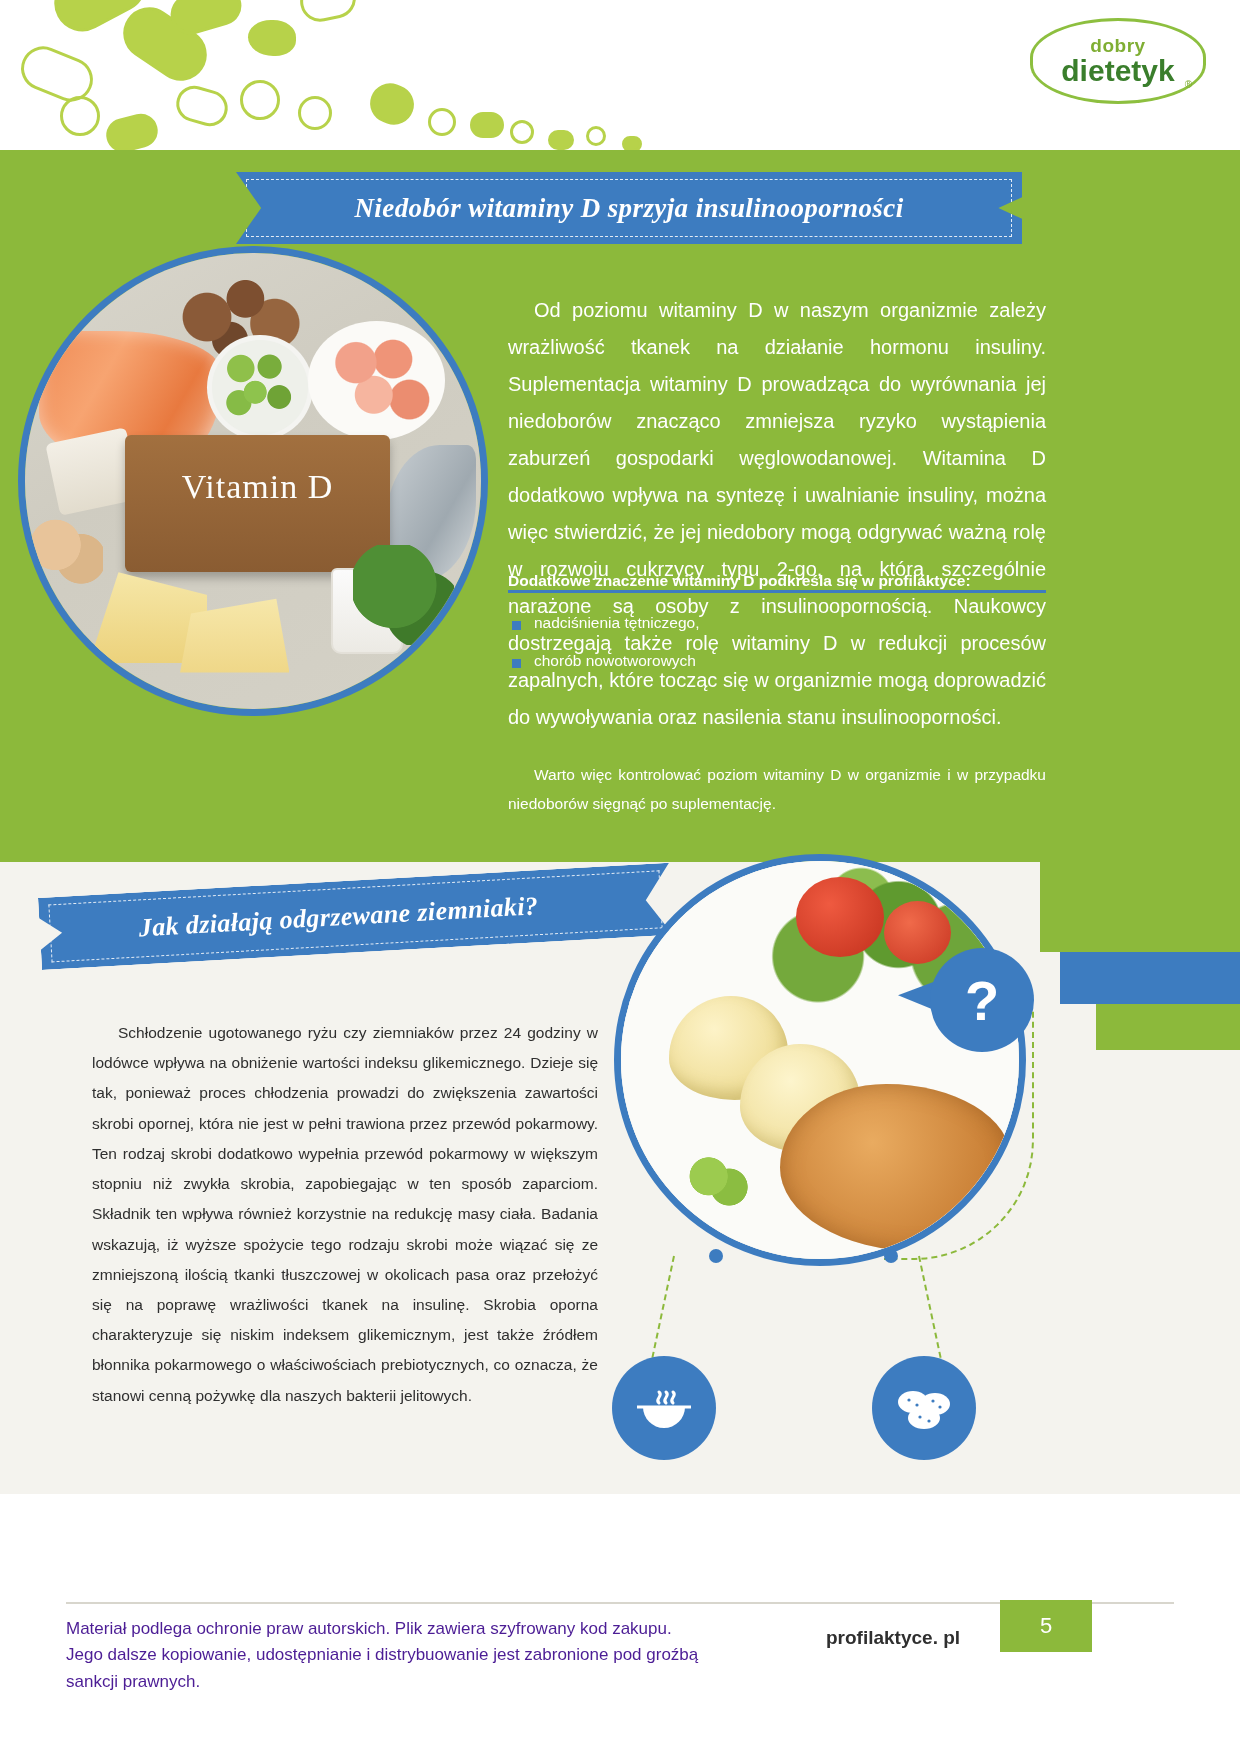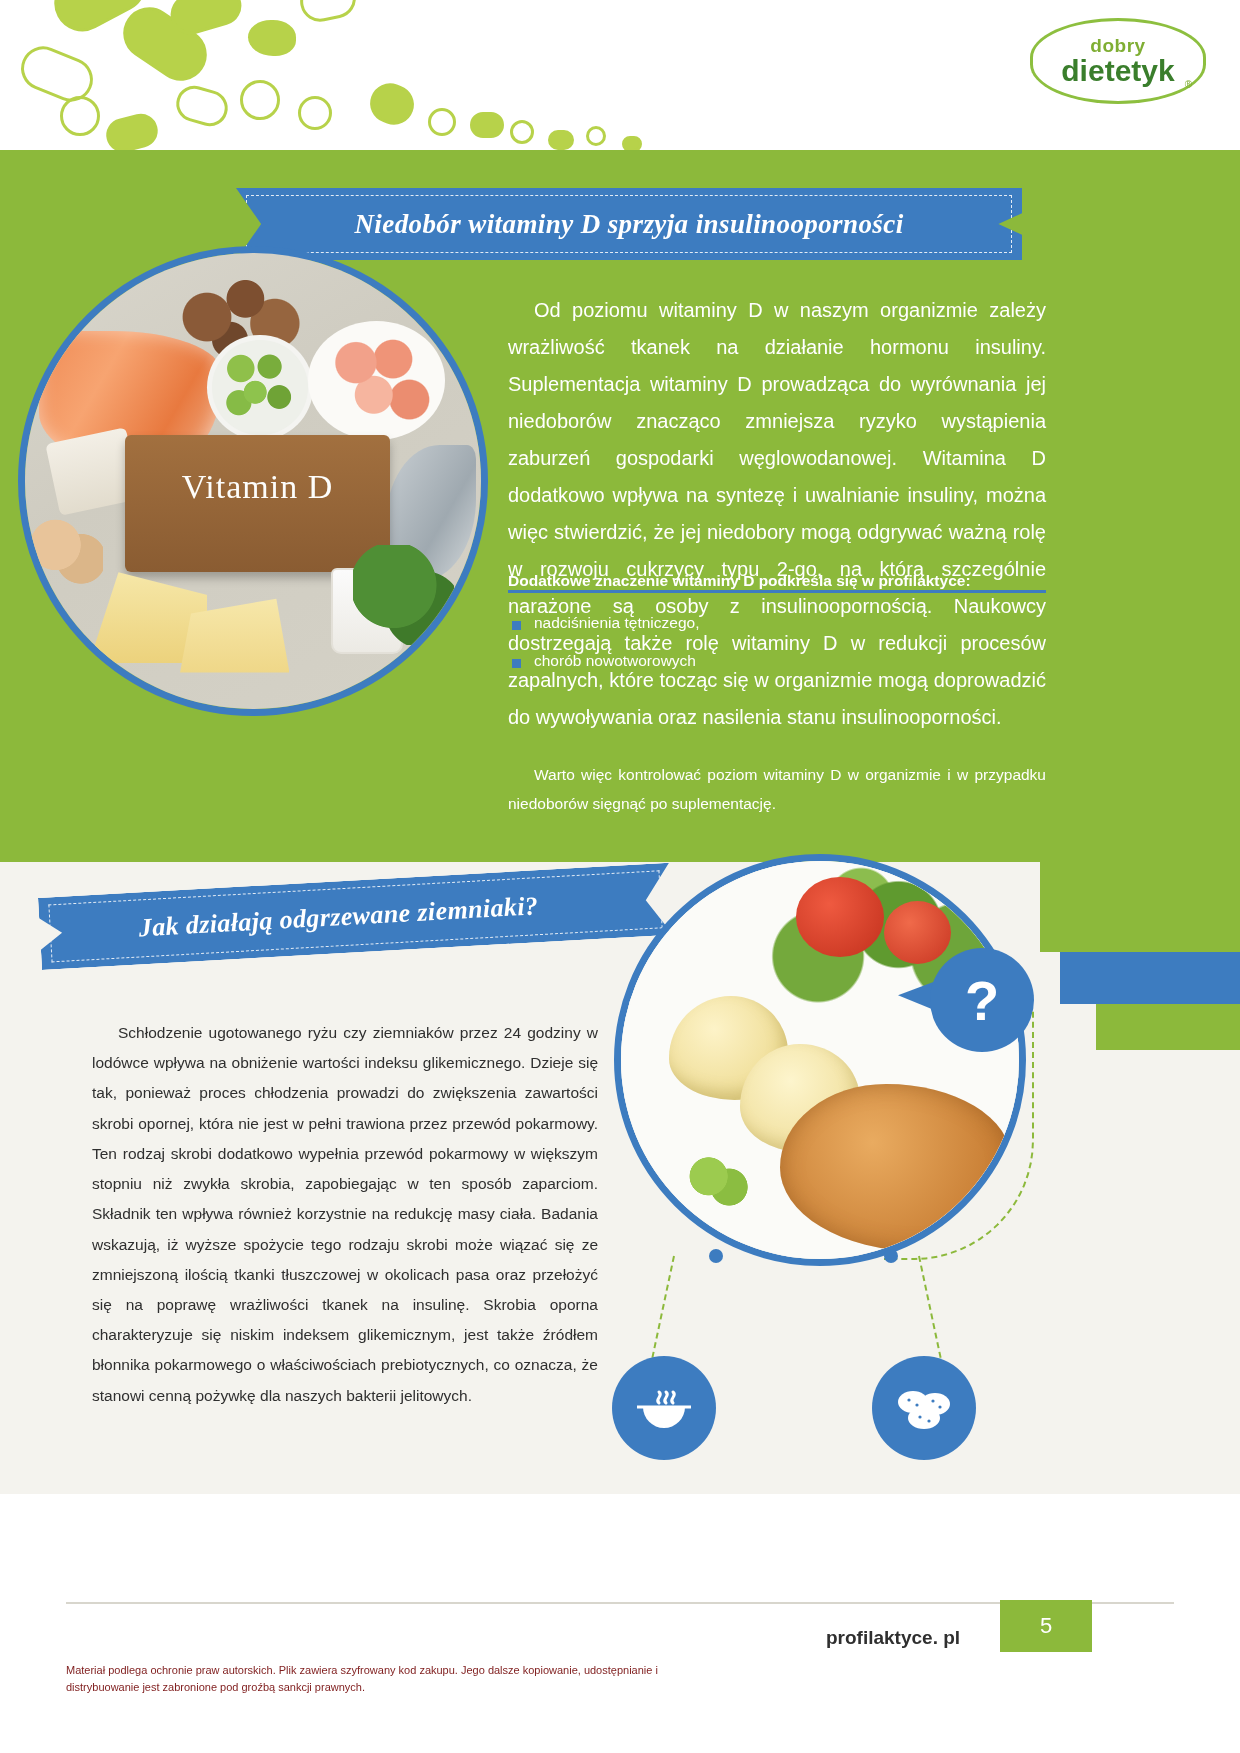--- a/index.html
+++ b/index.html
@@ -69,21 +69,21 @@
   .ribbon-title {
     font-family: "Liberation Serif", serif;
     font-style: italic;
     font-weight: bold;
     font-size: 27px;
     letter-spacing: .4px;
     position: relative;
     z-index: 2;
   }
   #ribbon-1 {
-    left: 236px; top: 188px; width: 786px;
+    left: 236px; top: 172px; width: 786px;
     clip-path: polygon(0 0, 100% 0, 100% 35%, 97% 50%, 100% 65%, 100% 100%, 0 100%, 3.2% 50%);
     justify-content: center;
   }
   #ribbon-2 {
     left: 40px; top: 898px; width: 632px;
     clip-path: polygon(0 0, 100% 0, 96% 50%, 100% 100%, 0 100%, 0 72%, 3.5% 50%, 0 28%);
     justify-content: center;
     transform: rotate(-3.2deg);
     transform-origin: left center;
   }
@@ -321,21 +321,21 @@
   }
   #icon-bowl { left: 612px; top: 1356px; }
   #icon-potatoes { left: 872px; top: 1356px; }
 
   
   .footer-rule {
     position: absolute; left: 66px; top: 1602px; width: 1108px; height: 2px; background: #d8d6cd;
   }
   .footer-note {
     position: absolute; left: 66px; top: 1616px; width: 640px;
-    font-size: 11px; line-height: 1.55; color: #7f1d1d; margin-top: 46px;
+    font-size: 17px; line-height: 1.55; color: #4c1d95;
   }
   .footer-brand {
     position: absolute; left: 826px; top: 1627px;
     font-size: 19px; color: #2f2f2f; font-weight: bold;
   }
   .page-num {
     position: absolute; left: 1000px; top: 1600px; width: 92px; height: 52px;
     background: #8cb93b; color: #fff; font-size: 22px;
     display: flex; align-items: center; justify-content: center;
   }

